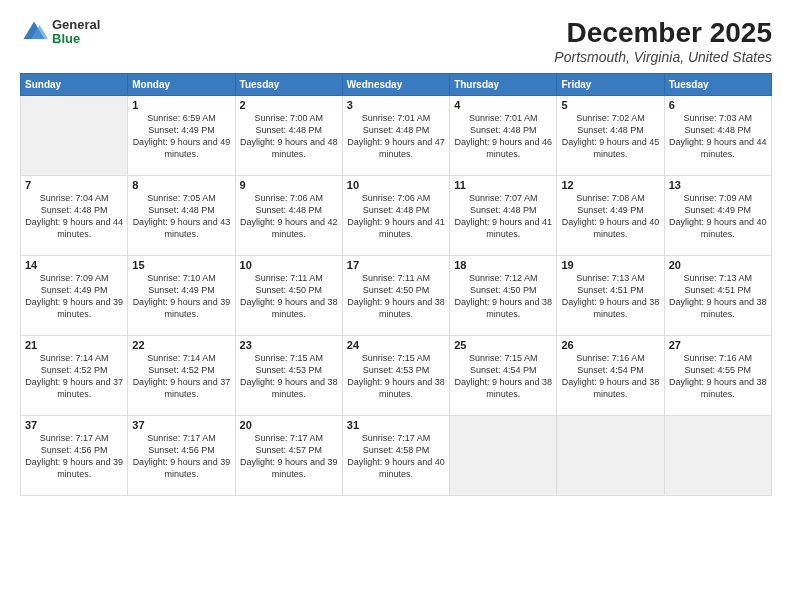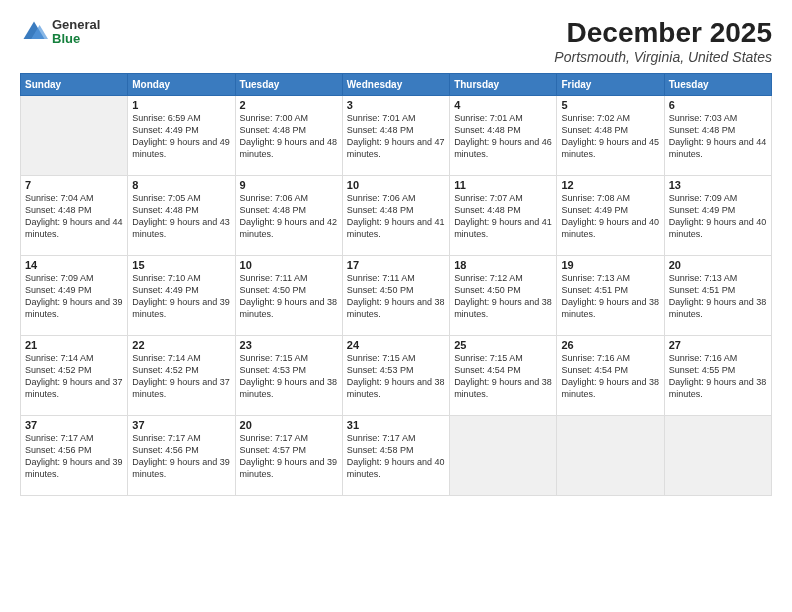--- a/index.html
+++ b/index.html
@@ -90,20 +90,21 @@
       font-size: 11px;
       font-weight: bold;
       color: #222;
       display: block;
       margin-bottom: 1px;
     }
     .day-info {
       font-size: 9px;
       color: #333;
       line-height: 1.35;
+      text-align: center;
     }
     .week-row td {
       height: 80px;
     }
   </style>
 </head>
 <body>
 
 <div class="page">
   <div class="header">

